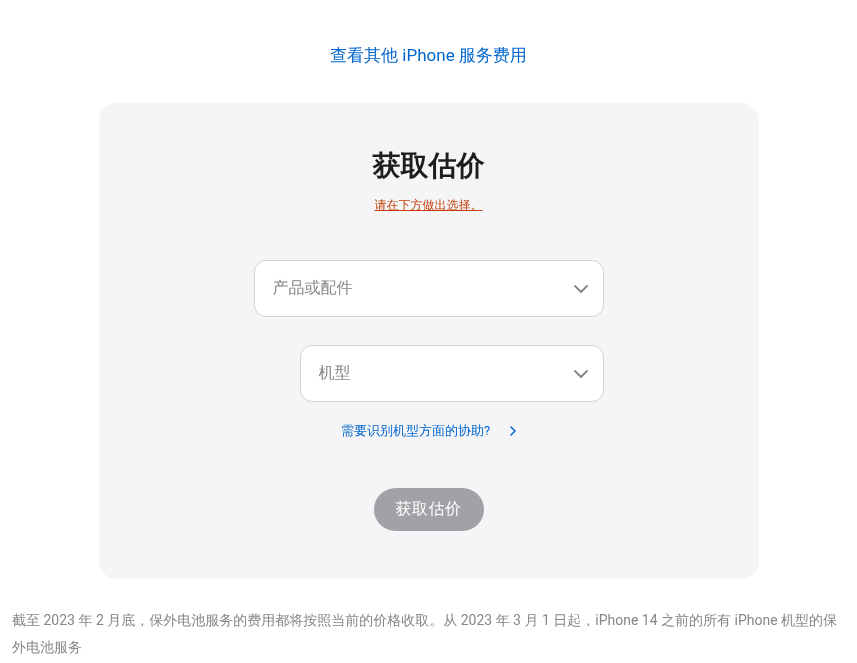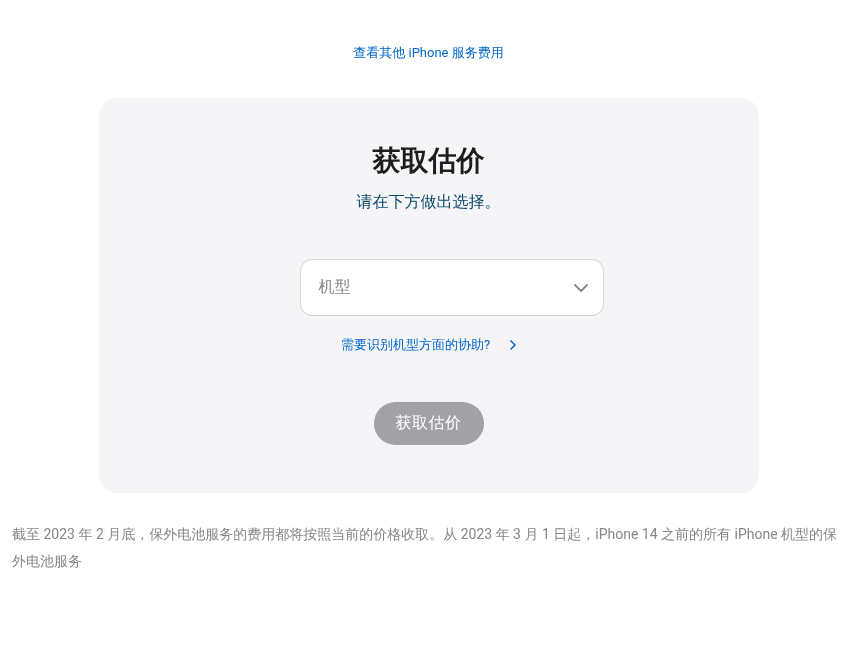--- a/index.html
+++ b/index.html
@@ -14,43 +14,44 @@
       height: 663px;
       overflow: hidden;
     }
     .container {
       width: 100%;
       padding: 0 12px;
     }
     .top-link {
       text-align: center;
       color: #0066cc;
-      font-size: 13px;
+      font-size: 17px;
       padding-top: 44px;
       padding-bottom: 36px;
       cursor: pointer;
     }
     .card {
       background: #f5f5f7;
       border-radius: 18px;
       width: 660px;
       margin: 0 auto;
       padding: 44px 40px 48px 40px;
       text-align: center;
     }
     .card-title {
       font-size: 28px;
       font-weight: 600;
       color: #1d1d1f;
       margin-bottom: 12px;
     }
     .card-subtitle {
-      font-size: 16px;
-      color: #0c4a6e;
+      font-size: 12px;
+      color: #c2410c;
       margin-bottom: 46px;
+      text-decoration: underline;
     }
     .select-wrapper {
       position: relative;
       width: 350px;
       margin: 0 auto 28px auto;
     }
     .select-wrapper.second {
       margin-bottom: 18px;
       padding-left: 46px;
     }
@@ -122,20 +123,30 @@
 </head>
 <body>
 
 <div class="container">
   <div class="top-link">查看其他 iPhone 服务费用</div>
 
   <div class="card">
     <div class="card-title">获取估价</div>
     <div class="card-subtitle">请在下方做出选择。</div>
 
+    <div class="select-wrapper">
+      <div class="select-box">
+        <span>产品或配件</span>
+      </div>
+      <span class="chevron">
+        <svg width="14" height="8" viewBox="0 0 14 8" fill="none">
+            <path d="M1 1L7 7L13 1" stroke="#86868b" stroke-width="1.8" stroke-linecap="round" stroke-linejoin="round"></path>
+          </svg>
+      </span>
+    </div>
 
     <div class="select-wrapper second">
       <div class="select-box">
         <span>机型</span>
       </div>
       <span class="chevron">
         <svg width="14" height="8" viewBox="0 0 14 8" fill="none">
             <path d="M1 1L7 7L13 1" stroke="#86868b" stroke-width="1.8" stroke-linecap="round" stroke-linejoin="round"></path>
           </svg>
       </span>

